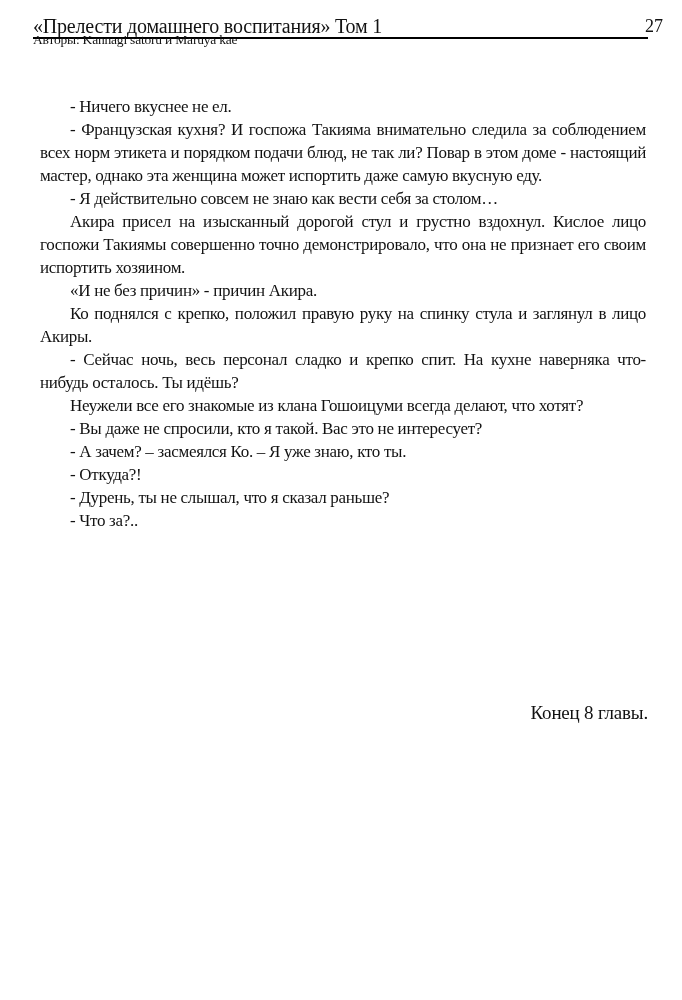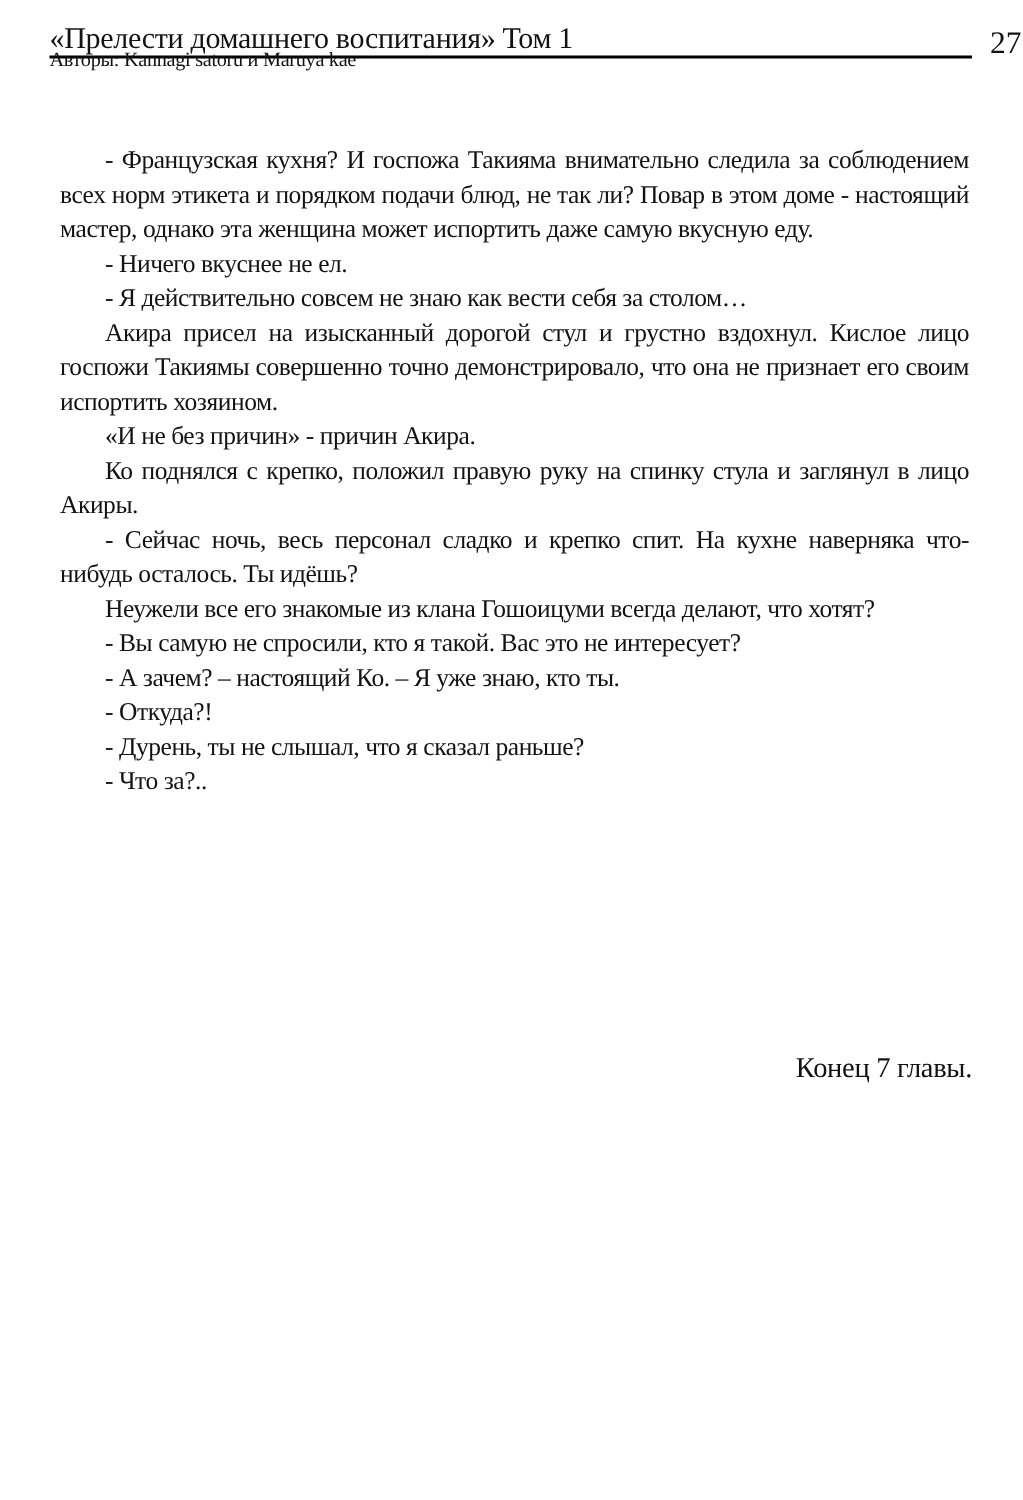--- a/index.html
+++ b/index.html
@@ -20,23 +20,23 @@
   .header-title {
     position: absolute;
     left: 33px;
     top: 15px;
     font-size: 20px;
     letter-spacing: -0.2px;
     white-space: nowrap;
   }
   .page-number {
     position: absolute;
-    right: 1px;
+    right: 19px;
     top: 16px;
-    font-size: 21px;
+    font-size: 18px;
   }
   .header-rule {
     position: absolute;
     left: 33px;
     top: 37px;
     width: 615px;
     height: 2px;
     background: #000000;
   }
   .authors {
@@ -79,30 +79,30 @@
 
   <div class="header-title">«Прелести домашнего воспитания» Том 1</div>
 
   <div class="page-number">27</div>
 
   <div class="header-rule"></div>
 
   <div class="authors">Авторы: Kannagi satoru и Maruya kae</div>
 
   <div class="body-text">
+    <p>- Ничего вкуснее не ел.</p>
     <p>- Французская кухня? И госпожа Такияма внимательно следила за соблюдением всех норм этикета и порядком подачи блюд, не так ли? Повар в этом доме - настоящий мастер, однако эта женщина может испортить даже самую вкусную еду.</p>
-    <p>- Ничего вкуснее не ел.</p>
     <p>- Я действительно совсем не знаю как вести себя за столом…</p>
     <p>Акира присел на изысканный дорогой стул и грустно вздохнул. Кислое лицо госпожи Такиямы совершенно точно демонстрировало, что она не признает его своим испортить хозяином.</p>
     <p>«И не без причин» - причин Акира.</p>
     <p>Ко поднялся с крепко, положил правую руку на спинку стула и заглянул в лицо Акиры.</p>
     <p>- Сейчас ночь, весь персонал сладко и крепко спит. На кухне наверняка что-нибудь осталось. Ты идёшь?</p>
     <p>Неужели все его знакомые из клана Гошоицуми всегда делают, что хотят?</p>
-    <p>- Вы самую не спросили, кто я такой. Вас это не интересует?</p>
-    <p>- А зачем? – настоящий Ко. – Я уже знаю, кто ты.</p>
+    <p>- Вы даже не спросили, кто я такой. Вас это не интересует?</p>
+    <p>- А зачем? – засмеялся Ко. – Я уже знаю, кто ты.</p>
     <p>- Откуда?!</p>
     <p>- Дурень, ты не слышал, что я сказал раньше?</p>
     <p>- Что за?..</p>
   </div>
 
-  <div class="chapter-end">Конец 7 главы.</div>
+  <div class="chapter-end">Конец 8 главы.</div>
 
 </div>
 
 </body></html>

